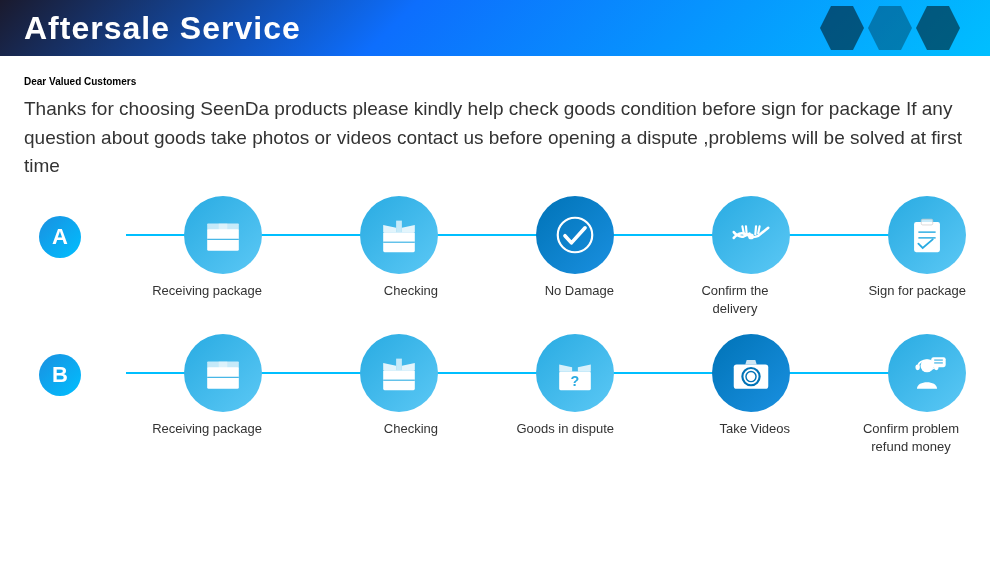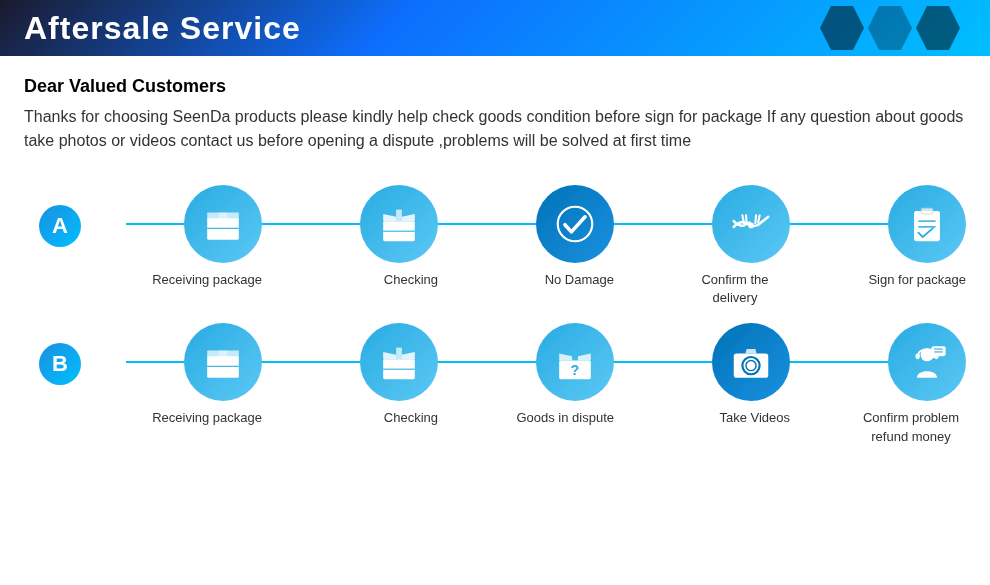--- a/index.html
+++ b/index.html
@@ -43,28 +43,28 @@
       clip-path: polygon(25% 0%, 75% 0%, 100% 50%, 75% 100%, 25% 100%, 0% 50%);
     }
     .hexagon.dark { background: rgba(0,0,0,0.5); }
 
     
     .content {
       padding: 20px 24px 10px;
     }
     .dear-title {
       font-weight: bold;
-      font-size: 18px;
+      font-size: 10px;
       margin-bottom: 8px;
     }
     .dear-text {
-      font-size: 16px;
+      font-size: 19px;
       color: #333;
       line-height: 1.5;
-      margin-bottom: 32px;
+      margin-bottom: 15px;
     }
 
     
     .flow-section {
       margin-bottom: 16px;
     }
     .flow-row {
       display: flex;
       align-items: flex-start;
       gap: 0;

